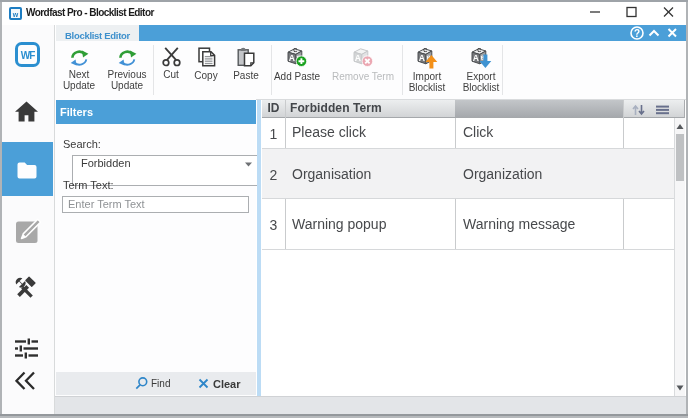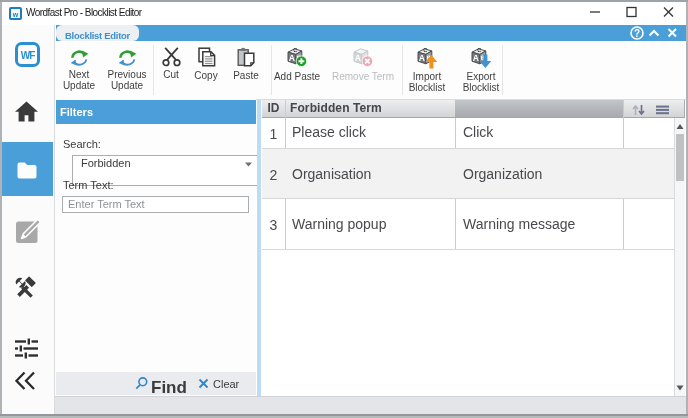--- a/index.html
+++ b/index.html
@@ -8,24 +8,24 @@
 #win { position:relative; width:688px; height:418px; background:#fff; }
 
 #edge-top { left:0; top:0; width:688px; height:2px; background:#9ea3a8; }
 #edge-left { left:0; top:2px; width:2px; height:412px; background:#b0b3b6; }
 #edge-right { left:686px; top:2px; width:2px; height:412px; background:#b0b3b6; }
 #edge-bot1 { left:0; top:414px; width:688px; height:2px; background:#94989c; }
 #edge-bot2 { left:0; top:416px; width:688px; height:2px; background:#b6b9bc; }
 
 #titlebar { left:2px; top:2px; width:684px; height:23px; background:#fff; }
 #title-ico { left:9px; top:7px; width:13px; height:13px; border:2px solid #1d7dc2; border-radius:2px; background:#f4f8fb; }
-#title-txt { left:26px; top:8px; font-size:10px; line-height:10px; font-weight:normal; color:#1c1c1c; letter-spacing:-0.55px; }
+#title-txt { left:26px; top:8px; font-size:10px; line-height:10px; font-weight:bold; color:#1c1c1c; letter-spacing:-0.55px; }
 
 #tabstrip { left:56px; top:25px; width:630px; height:16px; background:#4b9fd8; }
-#tab { left:56px; top:25px; width:83px; height:16px; background:#edf0f2; text-align:center;border-radius:6px; }
+#tab { left:56px; top:25px; width:83px; height:16px; background:#edf0f2; text-align:center; }
 #tab span { font-size:9.5px; font-weight:bold; color:#3e90cc; line-height:17px; letter-spacing:-0.3px; }
 
 #toolbar { left:55px; top:41px; width:631px; height:59px; background:#fdfdfe; border-bottom:1px solid #d9dbdd; }
 .tbtn { position:absolute; text-align:center; }
 .tbtn svg { display:block; margin:0 auto; }
 .tlabel { font-size:10px; color:#3f3f3f; line-height:11px; margin-top:2px; }
 .tsep { position:absolute; width:1px; background:#e4e5e7; top:45px; height:50px; }
 
 #sidebar { left:2px; top:25px; width:53px; height:389px; background:#fbfbfc; border-right:1px solid #d8dadb; }
 #side-active { left:2px; top:142px; width:51px; height:54px; background:#4b9fd8; }
@@ -241,25 +241,25 @@
         <polygon points="0,0.5 7,0.5 3.5,4.5" fill="#6e7174"></polygon>
       </svg>
   </div>
   <div class="abs flabel" style="left:63px;top:179px">Term Text:</div>
   <div class="fbox" style="left:62px;top:196px;width:187px;height:17px;line-height:15px;padding-left:5px;color:#8f9295">Enter Term Text</div>
   <div id="findbar" class="abs"></div>
   <svg class="abs" style="left:135px;top:377px" width="13" height="13" viewBox="0 0 13 13">
     <circle cx="7.8" cy="4.8" r="3.9" fill="none" stroke="#2e86c9" stroke-width="1.6"></circle>
     <line x1="5" y1="7.9" x2="1.3" y2="11.6" stroke="#2e86c9" stroke-width="1.7"></line>
   </svg>
-  <div class="abs" style="left:151px;top:378px;font-size:17px;font-weight:bold;color:#3a3a3a">Find</div>
+  <div class="abs" style="left:151px;top:378px;font-size:10px;font-weight:normal;color:#3a3a3a">Find</div>
   <svg class="abs" style="left:198px;top:378px" width="11" height="11" viewBox="0 0 11 11">
     <path d="M1.5 1.5 L9.5 9.5 M9.5 1.5 L1.5 9.5" stroke="#2e86c9" stroke-width="1.8"></path>
   </svg>
-  <div class="abs" style="left:213px;top:378px;font-size:11px;font-weight:normal;color:#3a3a3a">Clear</div>
+  <div class="abs" style="left:213px;top:378px;font-size:11px;font-weight:bold;color:#3a3a3a">Clear</div>
   <div id="divider" class="abs"></div>
 
   <div id="table" class="abs"></div>
 
   <div class="abs" style="left:262px;top:100px;width:423px;height:18px;background:linear-gradient(#eceeef,#d2d4d6);border-bottom:1px solid #a5a8ab"></div>
   <div class="abs" style="left:455px;top:100px;width:168px;height:17px;background:linear-gradient(#c3c6c9,#a6a9ad)"></div>
   <div class="abs th" style="left:262px;width:23px;text-align:center;color:#43464a;line-height:17px">ID</div>
   <div class="abs th" style="left:290px;color:#43464a;line-height:17px">Forbidden Term</div>
 
   <svg class="abs" style="left:632px;top:104px" width="14" height="12" viewBox="0 0 14 12">

